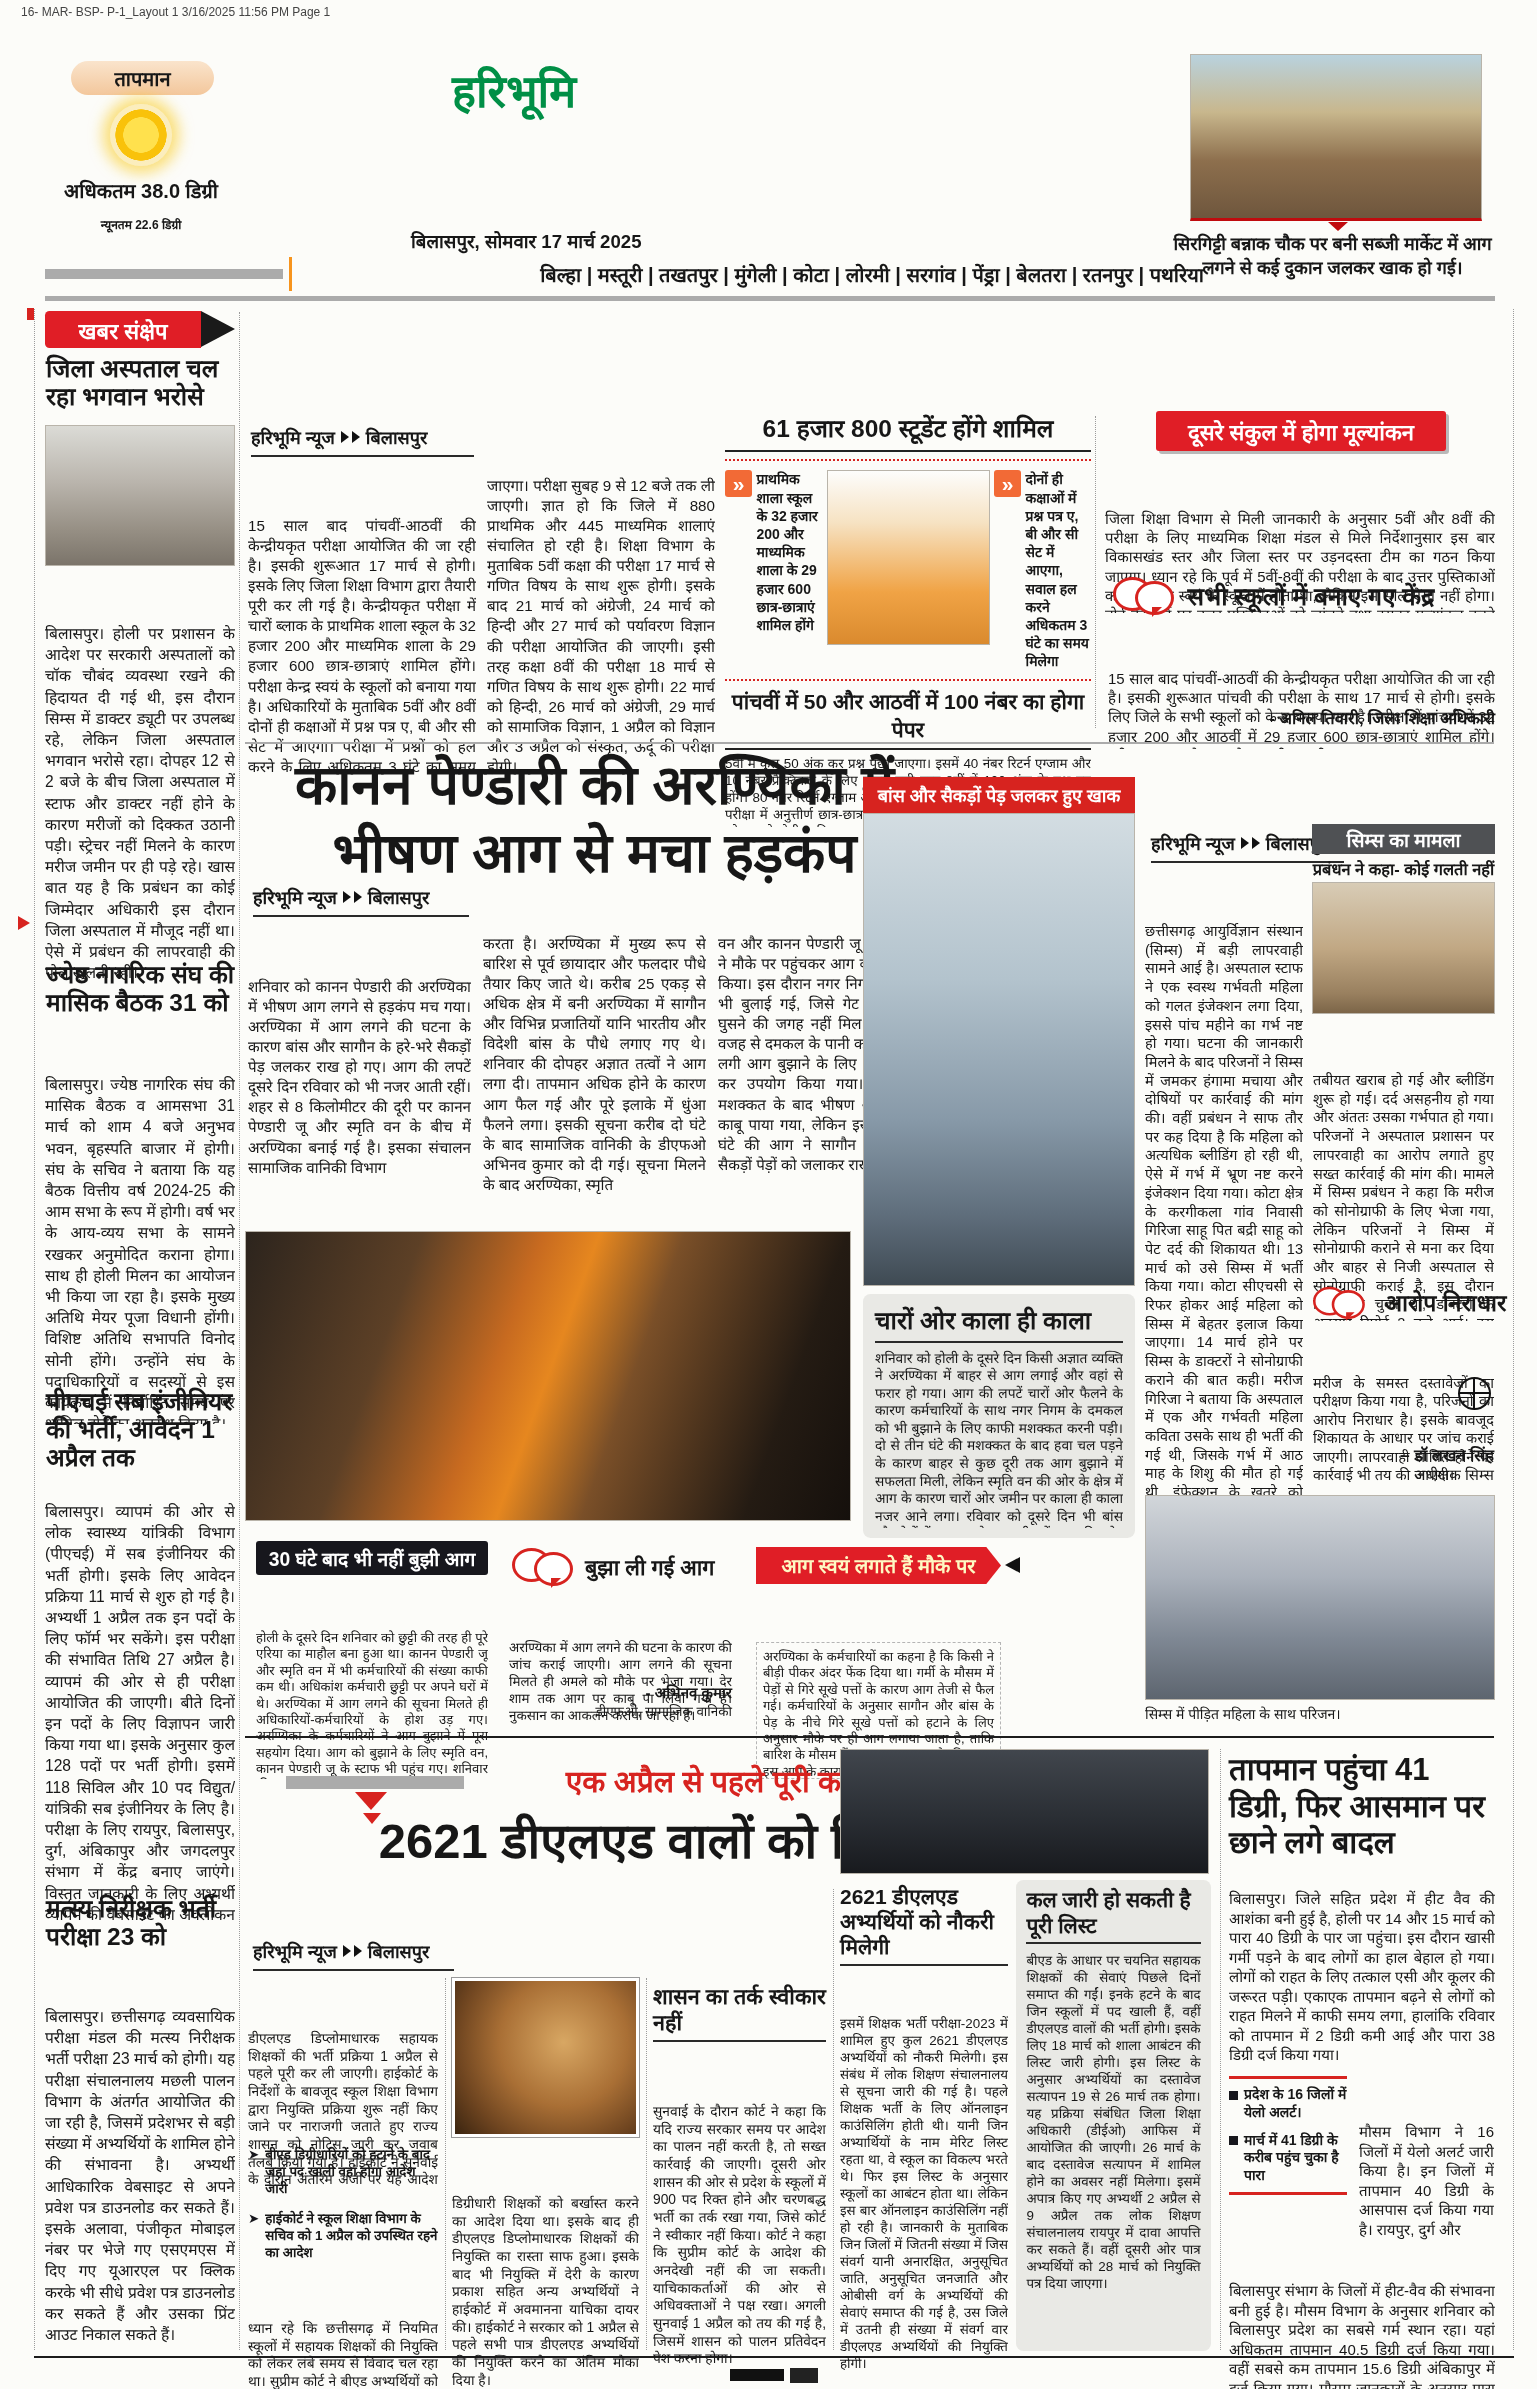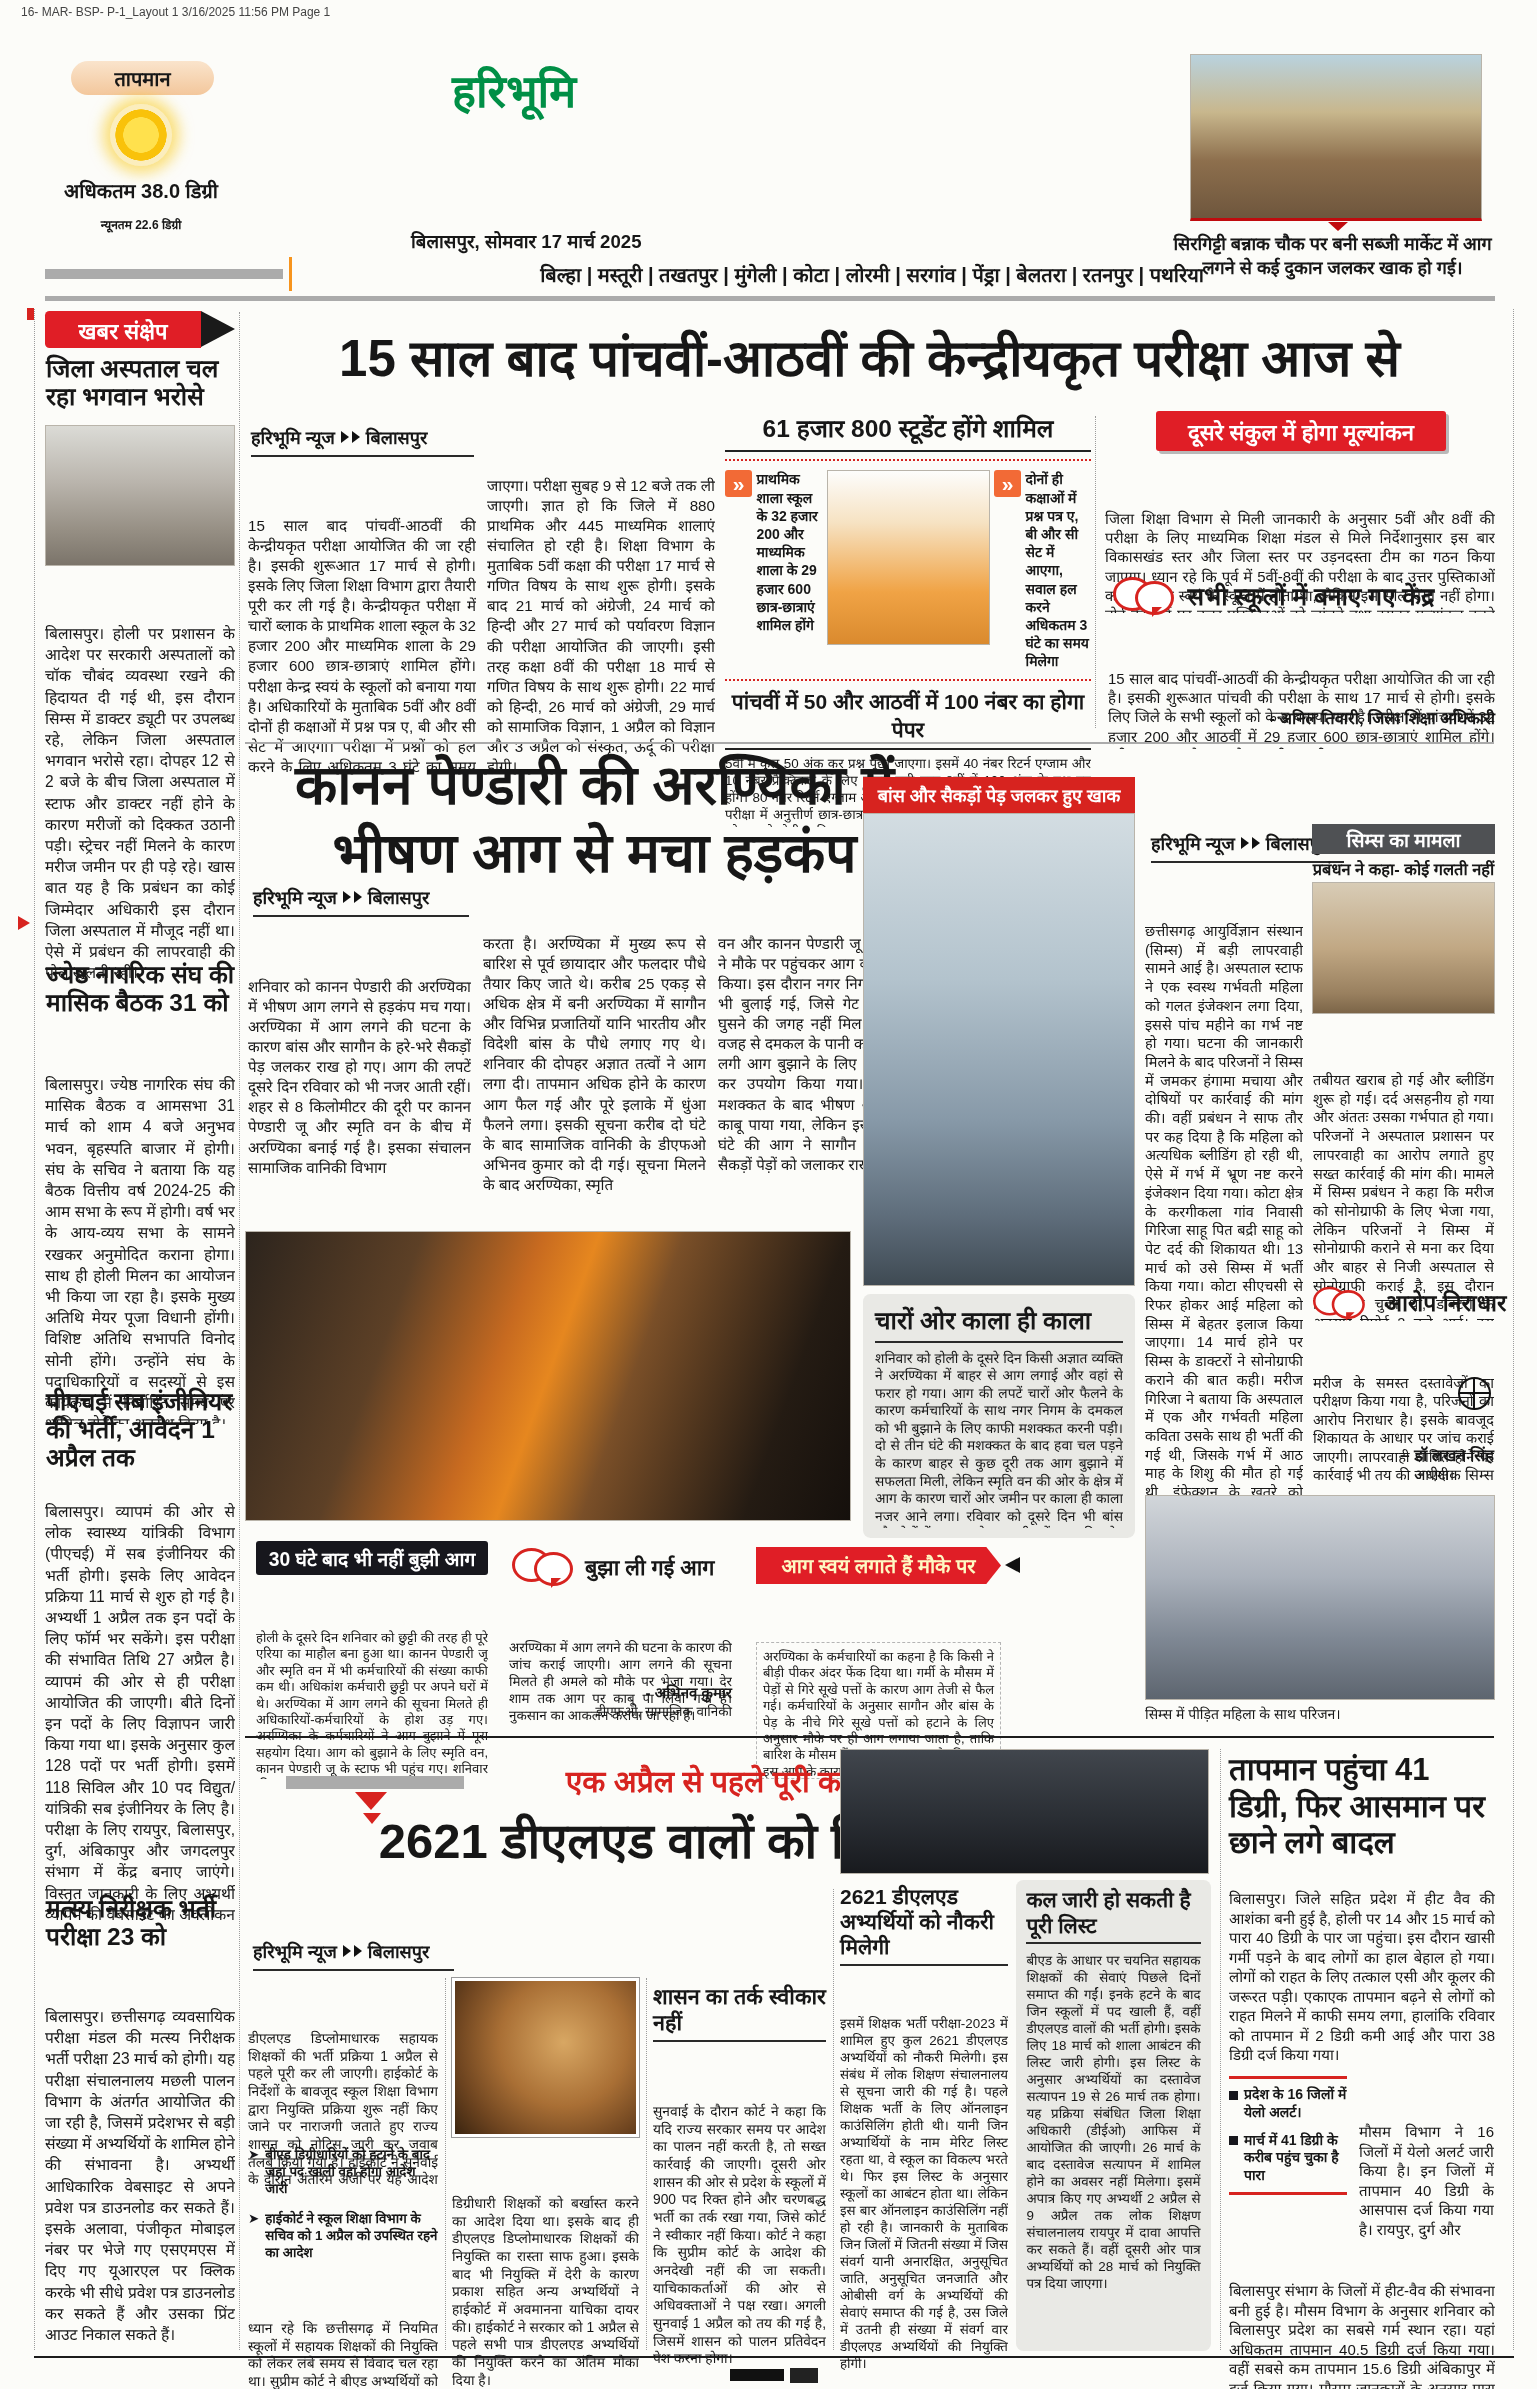--- a/index.html
+++ b/index.html
@@ -95,21 +95,20 @@
 
   <div class="abs b" style="left:46px;top:961px;width:190px;font-size:24.5px;line-height:1.15;">ज्येष्ठ नागरिक संघ की मासिक बैठक 31 को</div>
   <div class="abs jt" style="left:45px;top:1028px;width:190px;height:350px;font-size:15.6px;line-height:1.36;">बिलासपुर। ज्येष्ठ नागरिक संघ की मासिक बैठक व आमसभा 31 मार्च को शाम 4 बजे अनुभव भवन, बृहस्पति बाजार में होगी। संघ के सचिव ने बताया कि यह बैठक वित्तीय वर्ष 2024-25 की आम सभा के रूप में होगी। वर्ष भर के आय-व्यय सभा के सामने रखकर अनुमोदित कराना होगा। साथ ही होली मिलन का आयोजन भी किया जा रहा है। इसके मुख्य अतिथि मेयर पूजा विधानी होंगी। विशिष्ट अतिथि सभापति विनोद सोनी होंगे। उन्होंने संघ के पदाधिकारियों व सदस्यों से इस कार्यक्रम में निर्धारित समय पर शामिल होने का अनुरोध किया है।</div>
 
   <div class="abs b" style="left:46px;top:1388px;width:190px;font-size:24.5px;line-height:1.15;">पीएचई सब इंजीनियर की भर्ती, आवेदन 1 अप्रैल तक</div>
   <div class="abs jt" style="left:45px;top:1455px;width:190px;height:420px;font-size:15.6px;line-height:1.36;">बिलासपुर। व्यापमं की ओर से लोक स्वास्थ्य यांत्रिकी विभाग (पीएचई) में सब इंजीनियर की भर्ती होगी। इसके लिए आवेदन प्रक्रिया 11 मार्च से शुरु हो गई है। अभ्यर्थी 1 अप्रैल तक इन पदों के लिए फॉर्म भर सकेंगे। इस परीक्षा की संभावित तिथि 27 अप्रैल है। व्यापमं की ओर से ही परीक्षा आयोजित की जाएगी। बीते दिनों इन पदों के लिए विज्ञापन जारी किया गया था। इसके अनुसार कुल 128 पदों पर भर्ती होगी। इसमें 118 सिविल और 10 पद विद्युत/ यांत्रिकी सब इंजीनियर के लिए है। परीक्षा के लिए रायपुर, बिलासपुर, दुर्ग, अंबिकापुर और जगदलपुर संभाग में केंद्र बनाए जाएंगे। विस्तृत जानकारी के लिए अभ्यर्थी व्यापमं की वेबसाइट का अवलोकन कर सकते हैं।</div>
 
   <div class="abs b" style="left:46px;top:1895px;width:190px;font-size:24.5px;line-height:1.15;">मत्स्य निरीक्षक भर्ती परीक्षा 23 को</div>
   <div class="abs jt" style="left:45px;top:1960px;width:190px;height:346px;font-size:15.6px;line-height:1.36;">बिलासपुर। छत्तीसगढ़ व्यवसायिक परीक्षा मंडल की मत्स्य निरीक्षक भर्ती परीक्षा 23 मार्च को होगी। यह परीक्षा संचालनालय मछली पालन विभाग के अंतर्गत आयोजित की जा रही है, जिसमें प्रदेशभर से बड़ी संख्या में अभ्यर्थियों के शामिल होने की संभावना है। अभ्यर्थी आधिकारिक वेबसाइट से अपने प्रवेश पत्र डाउनलोड कर सकते हैं। इसके अलावा, पंजीकृत मोबाइल नंबर पर भेजे गए एसएमएस में दिए गए यूआरएल पर क्लिक करके भी सीधे प्रवेश पत्र डाउनलोड कर सकते हैं और उसका प्रिंट आउट निकाल सकते हैं।</div>
 
-  <div class="abs ct b" style="left:245px;top:321px;width:1249px;font-size:51px;">15 साल बाद पांचवीं-आठवीं की केन्द्रीयकृत परीक्षा आज से</div>
 
   <div class="abs byline" style="left:251px;top:425px;width:223px;">
     <span>हरिभूमि न्यूज</span>
     <span class="tri"></span>
       <span class="tri"></span>
     <span>बिलासपुर</span>
   </div>
   <div class="abs jt" style="left:248px;top:470px;width:228px;height:262px;font-size:15.2px;">15 साल बाद पांचवीं-आठवीं की केन्द्रीयकृत परीक्षा आयोजित की जा रही है। इसकी शुरूआत 17 मार्च से होगी। इसके लिए जिला शिक्षा विभाग द्वारा तैयारी पूरी कर ली गई है। केन्द्रीयकृत परीक्षा में चारों ब्लाक के प्राथमिक शाला स्कूल के 32 हजार 200 और माध्यमिक शाला के 29 हजार 600 छात्र-छात्राएं शामिल होंगे। परीक्षा केन्द्र स्वयं के स्कूलों को बनाया गया है। अधिकारियों के मुताबिक 5वीं और 8वीं दोनों ही कक्षाओं में प्रश्न पत्र ए, बी और सी सेट में आएगा। परीक्षा में प्रश्नों को हल करने के लिए अधिकतम 3 घंटे का समय दिया</div>
   <div class="abs jt" style="left:487px;top:430px;width:228px;height:302px;font-size:15.2px;">जाएगा। परीक्षा सुबह 9 से 12 बजे तक ली जाएगी। ज्ञात हो कि जिले में 880 प्राथमिक और 445 माध्यमिक शालाएं संचालित हो रही है। शिक्षा विभाग के मुताबिक 5वीं कक्षा की परीक्षा 17 मार्च से गणित विषय के साथ शुरू होगी। इसके बाद 21 मार्च को अंग्रेजी, 24 मार्च को हिन्दी और 27 मार्च को पर्यावरण विज्ञान की परीक्षा आयोजित की जाएगी। इसी तरह कक्षा 8वीं की परीक्षा 18 मार्च से गणित विषय के साथ शुरू होगी। 22 मार्च को हिन्दी, 26 मार्च को अंग्रेजी, 29 मार्च को सामाजिक विज्ञान, 1 अप्रैल को विज्ञान और 3 अप्रैल को संस्कृत, ऊर्दू की परीक्षा होगी।</div>
 

